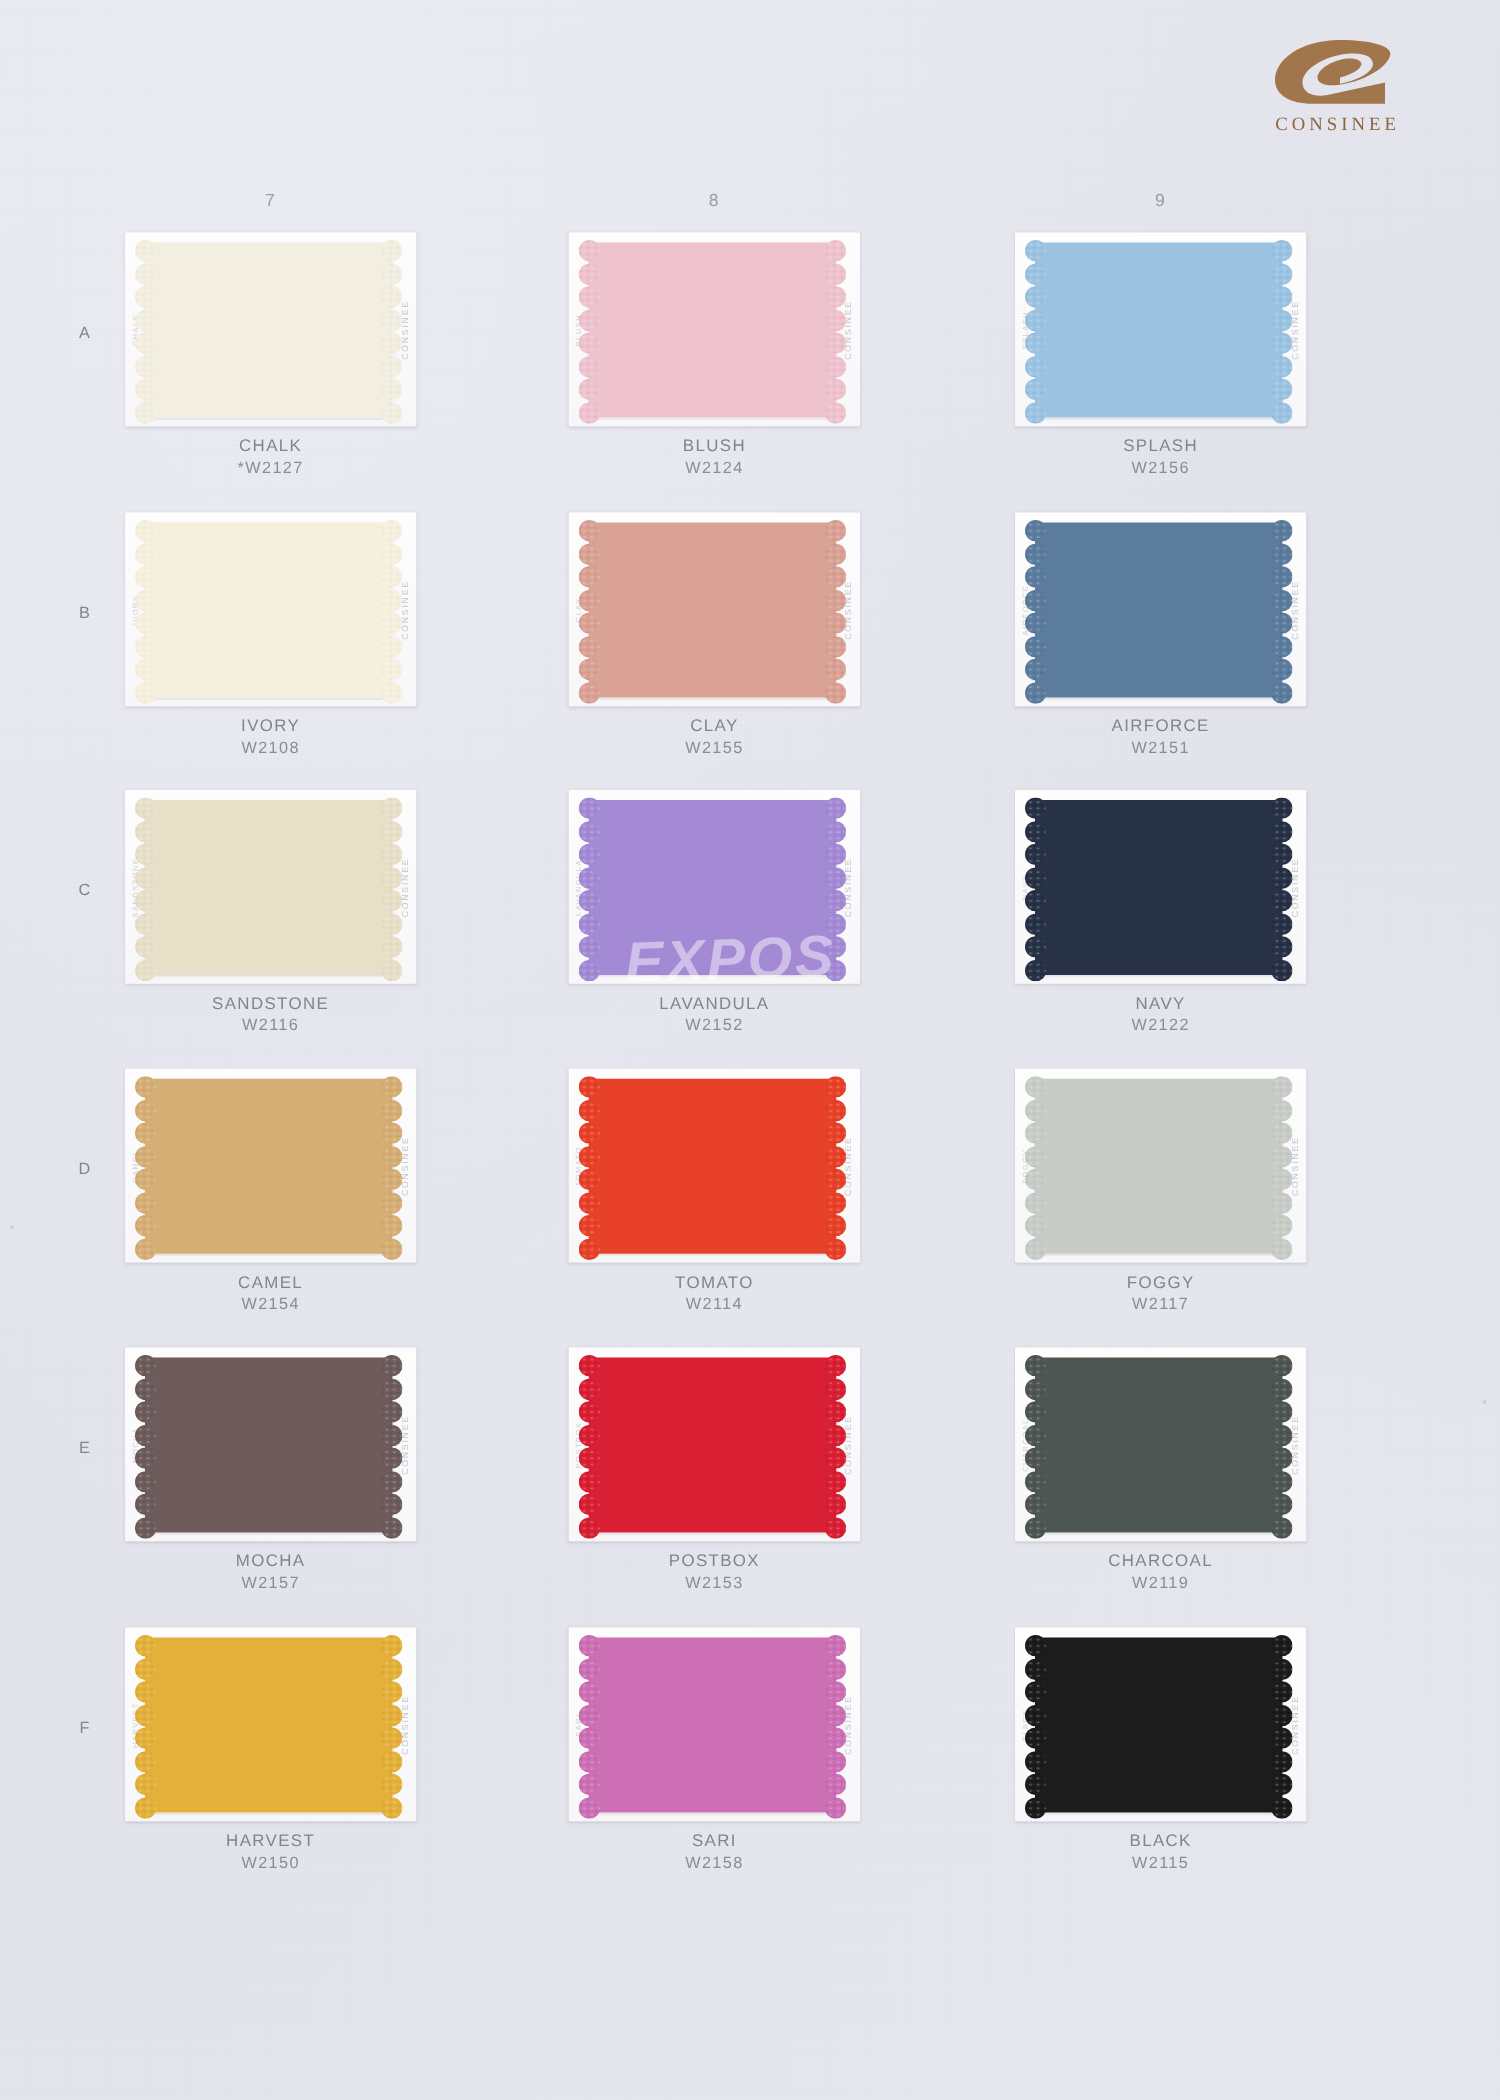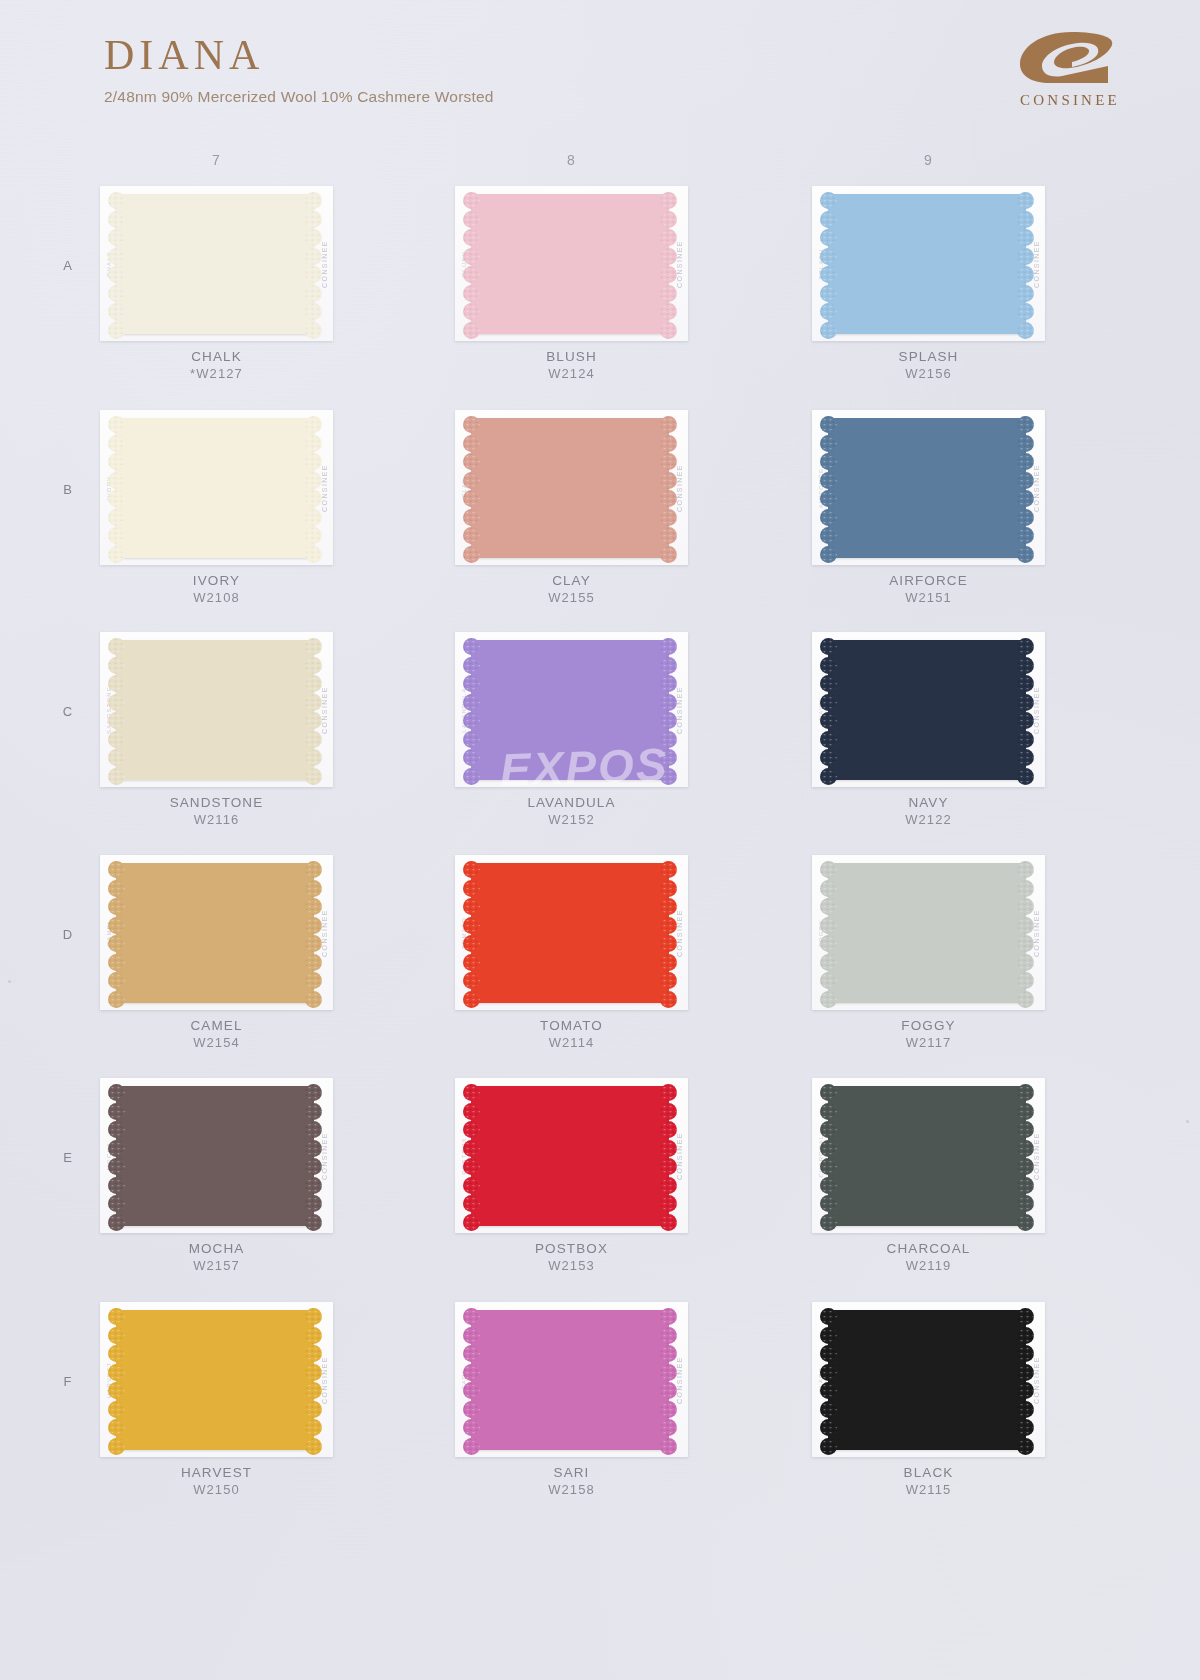--- a/index.html
+++ b/index.html
@@ -112,24 +112,20 @@
   .speck{position:absolute;width:3px;height:3px;border-radius:50%;background:#bcbcc8;opacity:.6;}
 </style>
 </head>
 <body>
 
 <div class="paper"></div>
 <div class="noise"></div>
 
 <div class="page">
 
-  <div class="header">
-    <div class="brand-title">DIANA</div>
-    <div class="brand-sub">2/48nm 90% Mercerized Wool 10% Cashmere Worsted</div>
-  </div>
 
   <div class="logo">
     <svg viewBox="0 0 120 62">
       <path d="M62 4 C30 4 10 20 10 36 C10 48 22 55 40 55 L98 55 L98 38 L52 48 C40 50 32 46 32 38 C32 28 48 17 68 15 C82 13.5 90 18 88 25 C86 31 74 37 62 39 L62 34 C70 32 78 28 79 24 C80 20 74 18 66 19 C54 21 44 28 44 34 C44 39 51 41 60 40 C78 38 98 28 102 17 C105 9 88 4 62 4 Z" fill="#a1764d"></path>
     </svg>
     <div class="logo-word">CONSINEE</div>
   </div>
 
   <div class="col-headers">
       <div class="col-head" style="left: 186px;">7</div>

